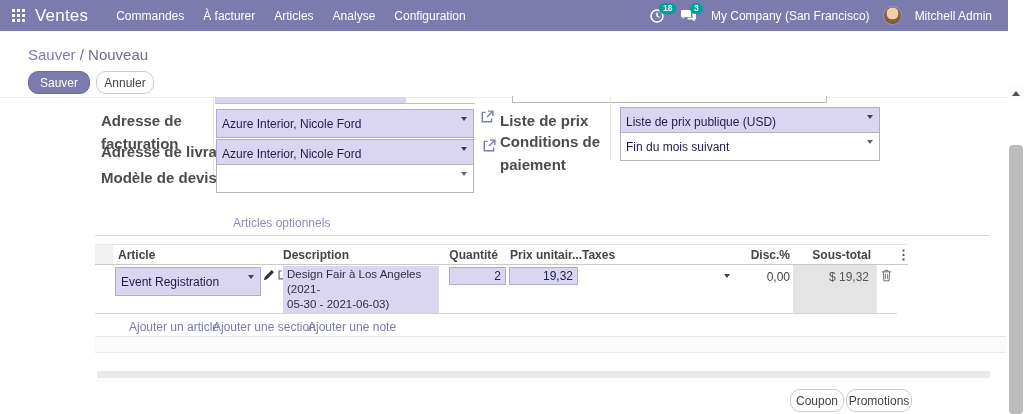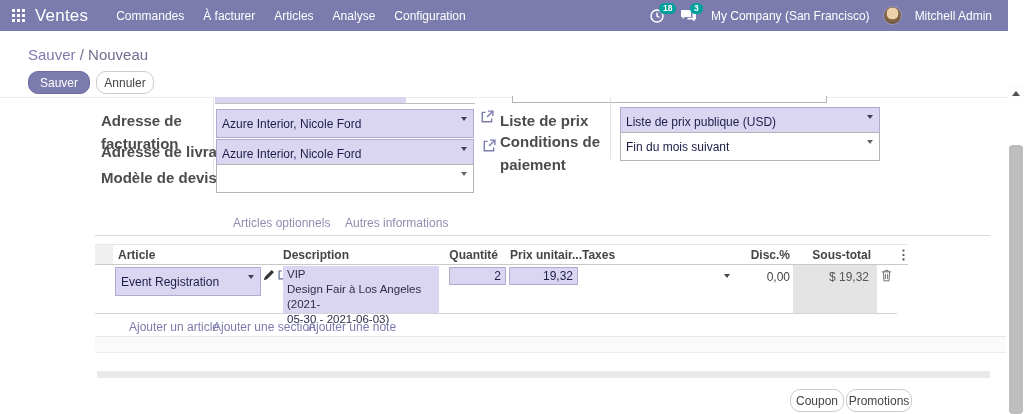--- a/index.html
+++ b/index.html
@@ -144,21 +144,20 @@
     <span>Liste de prix publique (USD)</span>
     <i class="caret"></i>
   </div>
   <div class="abs field empty" style="left:620px;top:132px;width:260px;">
     <span>Fin du mois suivant</span>
     <i class="caret" style="border-top-color:#666;"></i>
   </div>
 
   <div class="abs hline" style="left:95px;top:235px;width:895px;background:#d8d8d8;"></div>
   <div class="abs tab" style="left:233px;">Articles optionnels</div>
-  <div class="abs tab" style="left:345px;">Autres informations</div>
 
   <div class="abs hline" style="left:95px;top:244px;width:813px;background:#e6e6e6;"></div>
   <div class="abs" style="left:95px;top:245px;width:18px;height:19px;background:#f0f0f0;"></div>
   <div class="abs th" style="left:118px;top:248px;">Article</div>
   <div class="abs th" style="left:283px;top:248px;">Description</div>
   <div class="abs th" style="left:420px;top:248px;width:78px;text-align:right;">Quantité</div>
   <div class="abs th" style="left:510px;top:248px;">Prix unitair...</div>
   <div class="abs th" style="left:582px;top:248px;">Taxes</div>
   <div class="abs th" style="left:720px;top:248px;width:70px;text-align:right;">Disc.%</div>
   <div class="abs th" style="left:795px;top:248px;width:76px;text-align:right;">Sous-total</div>
@@ -178,21 +177,20 @@
   </div>
   <div class="abs" style="left:278px;top:269px;">
     <svg width="11" height="11" viewBox="0 0 12 12">
         <path d="M4.2 2.2H1.2v8.6h8.6V7.8" fill="none" stroke="#5a6b8c" stroke-width="1.3"></path>
         <path d="M6.5 1h4.5v4.5" fill="none" stroke="#5a6b8c" stroke-width="1.3"></path>
         <path d="M10.8 1.2L5.6 6.4" stroke="#5a6b8c" stroke-width="1.3"></path>
       </svg>
   </div>
 
   <div class="abs cell-text" style="left:283px;top:266px;width:156px;height:47px;background:var(--field-bg);padding:1px 4px;font-size:11.5px;line-height:15px;">
-    <div>VIP</div>
     <div>Design Fair à Los Angeles (2021-</div>
     <div>05-30 - 2021-06-03)</div>
   </div>
 
   <div class="abs field" style="left:449px;top:267px;width:57px;height:18px;padding:0 4px;justify-content:flex-end;">
     <span>2</span>
   </div>
   <div class="abs field" style="left:509px;top:267px;width:69px;height:18px;padding:0 4px;justify-content:flex-end;">
     <span>19,32</span>
   </div>

